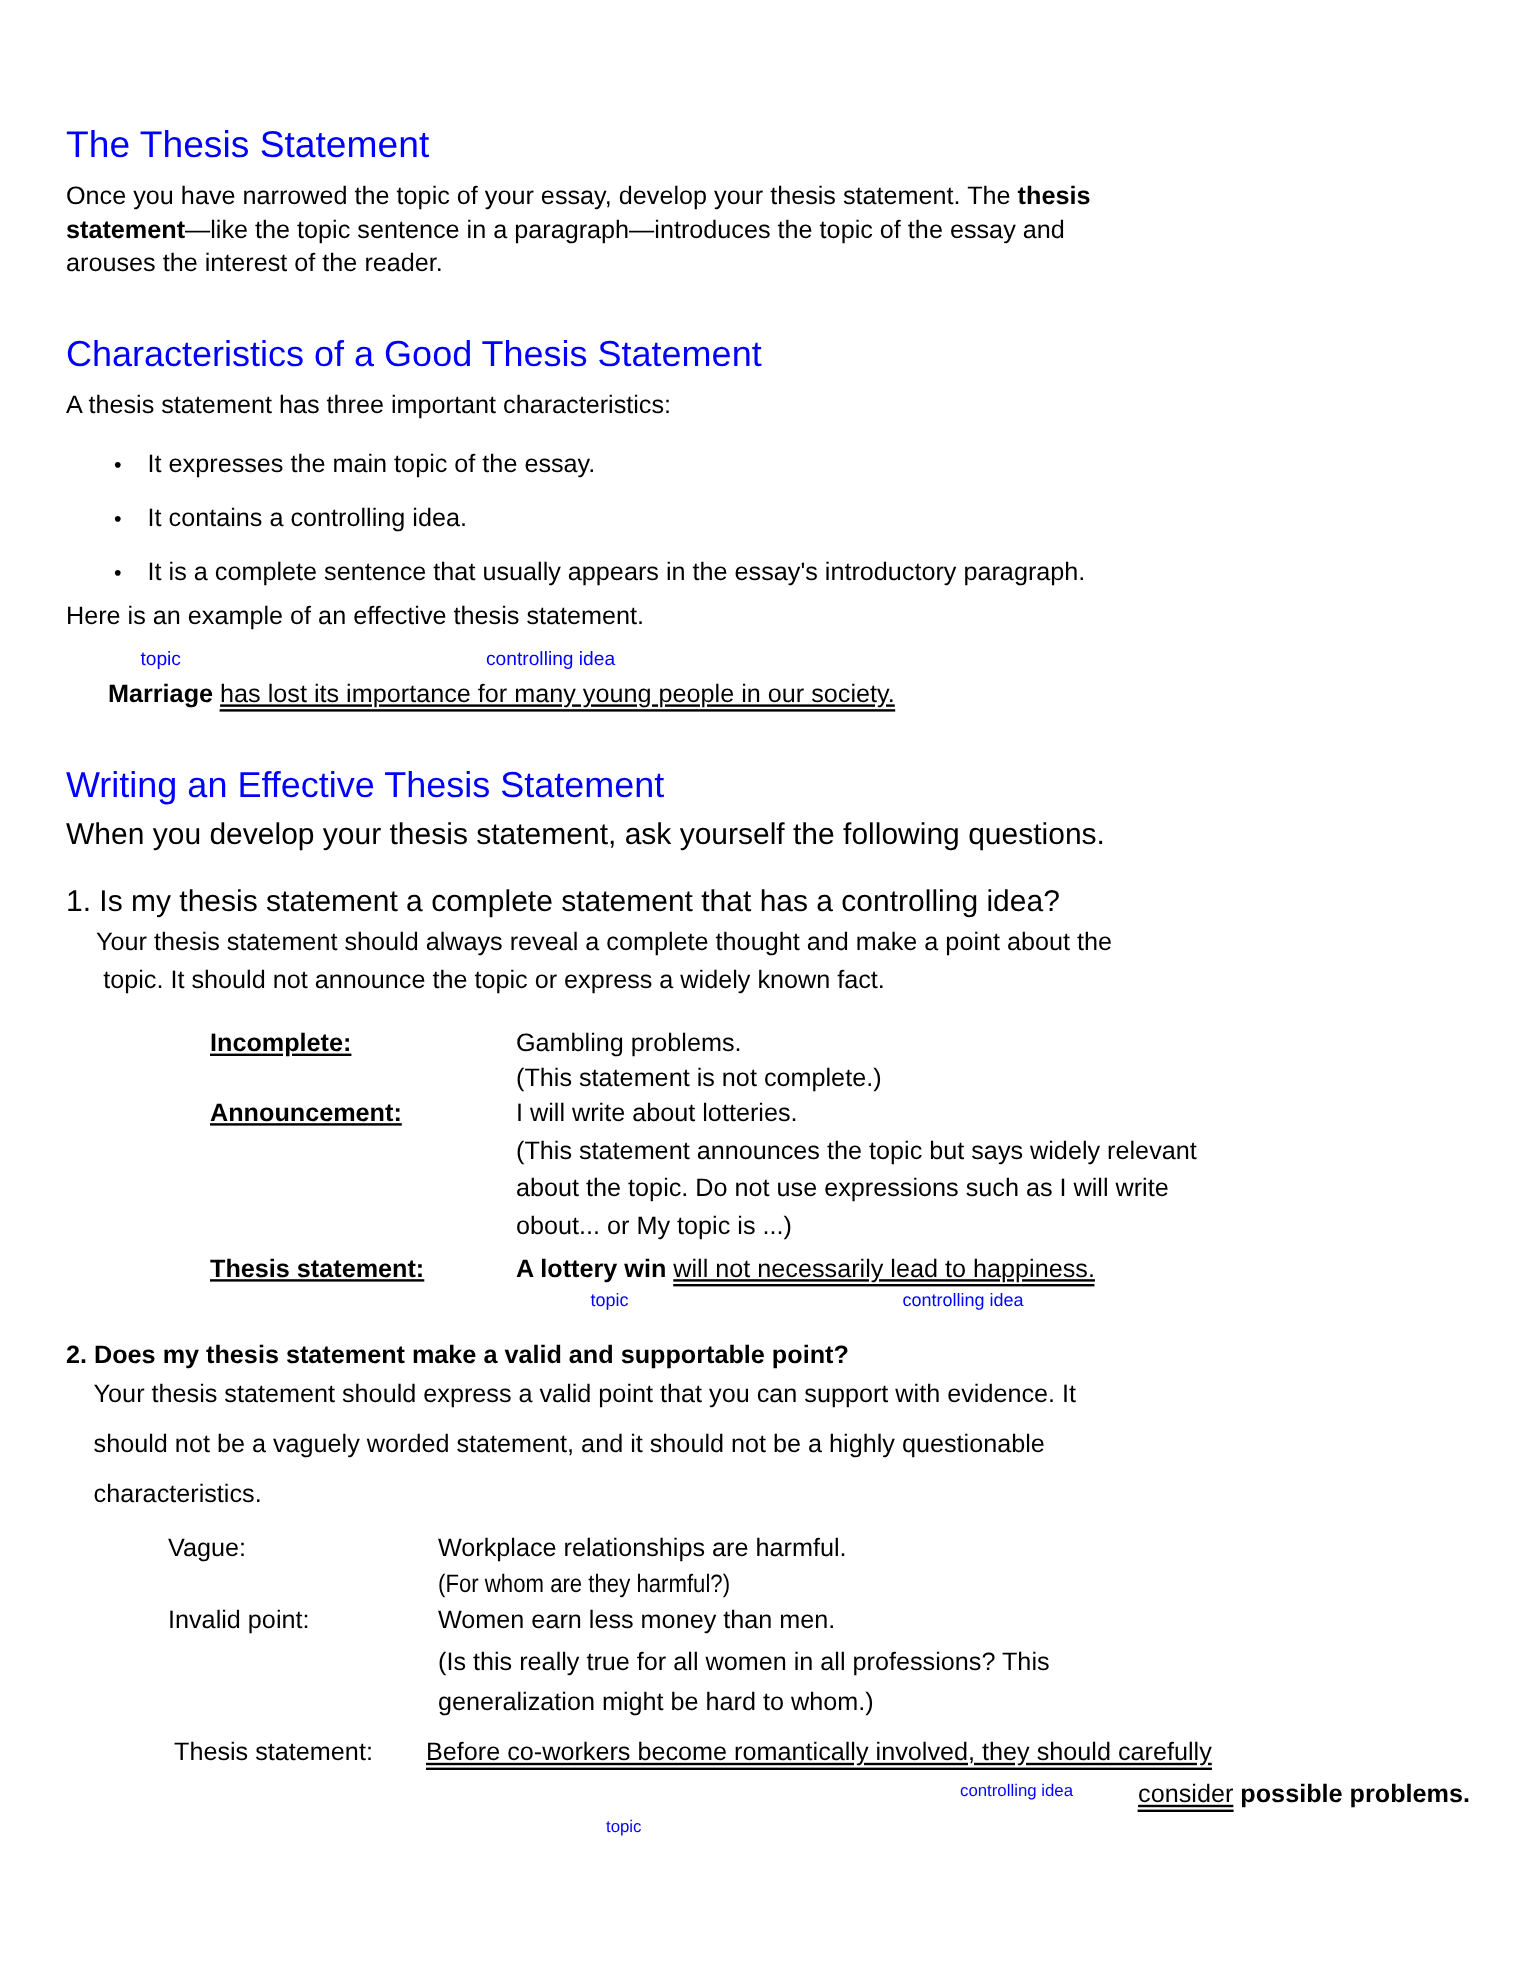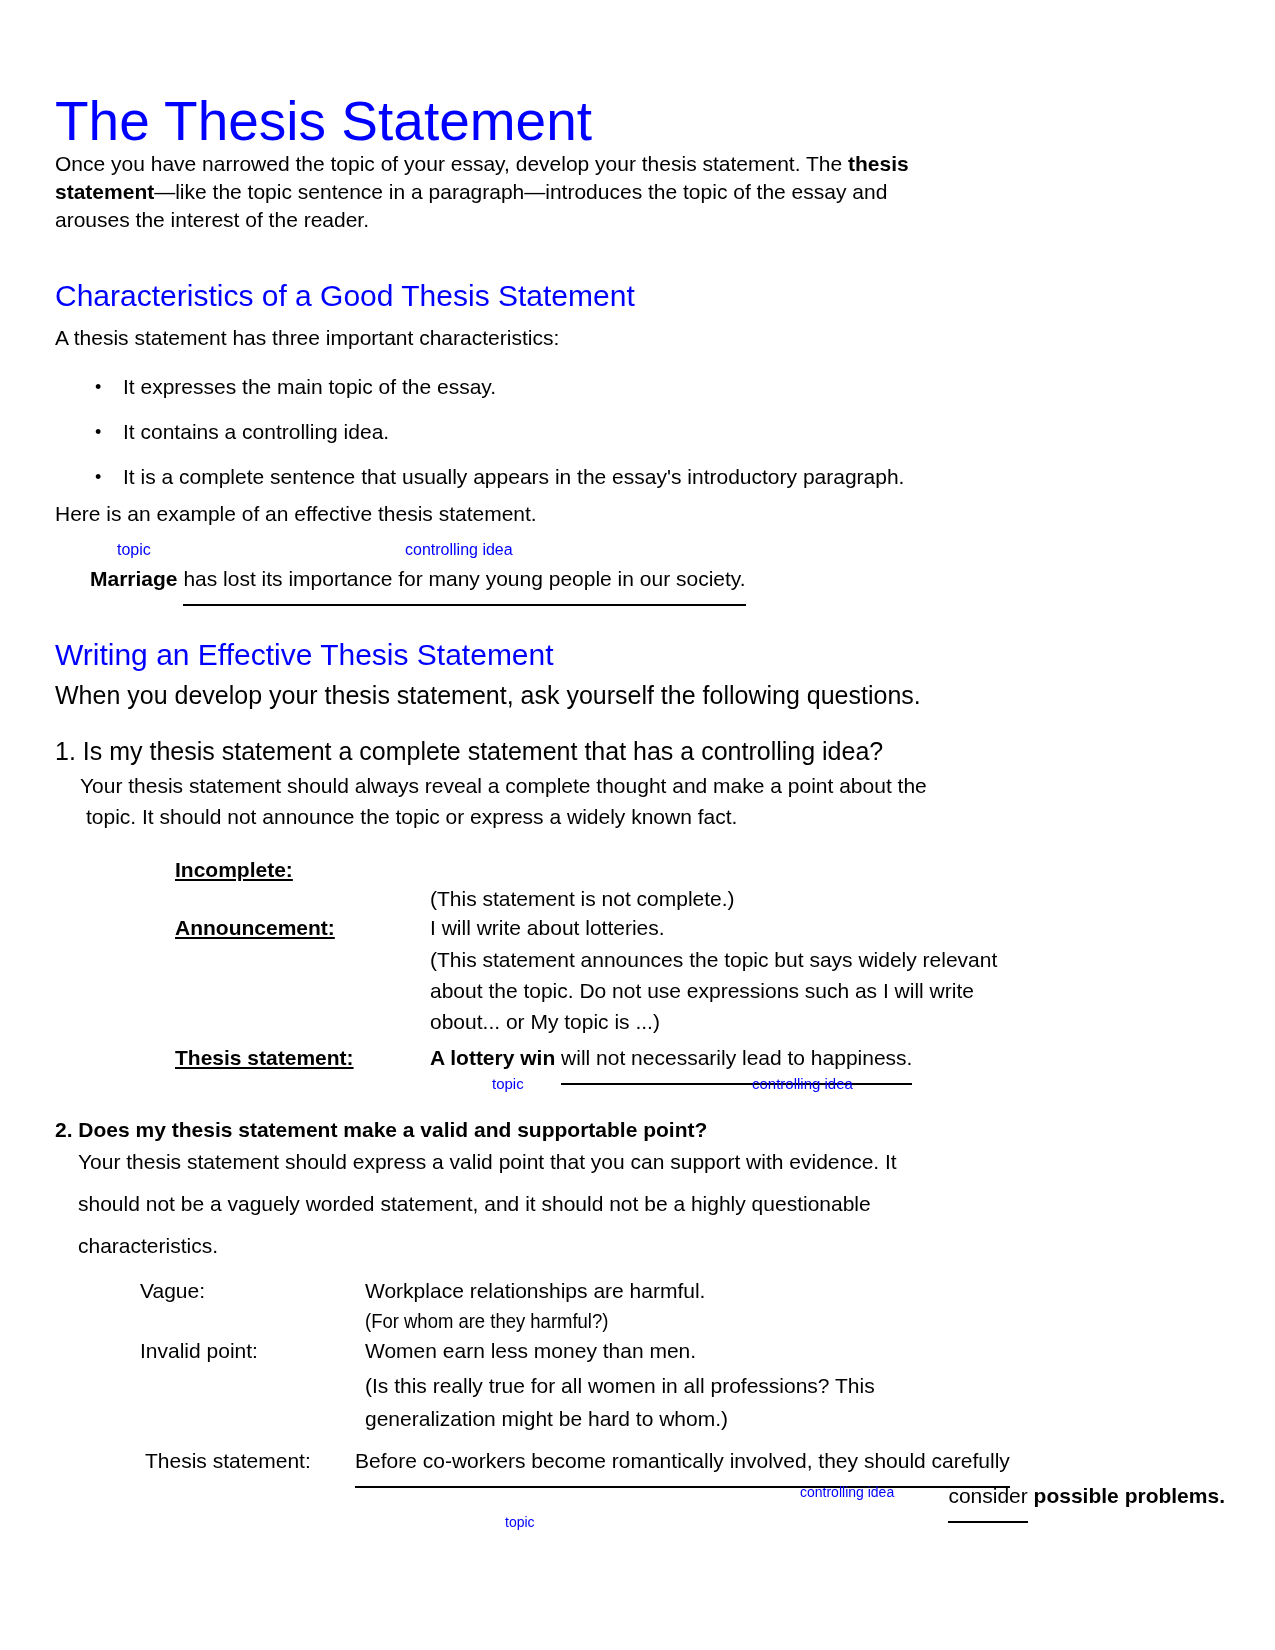--- a/index.html
+++ b/index.html
@@ -10,30 +10,30 @@
     width: 1275px;
     height: 1650px;
     background: #ffffff;
     overflow: hidden;
     font-family: "Liberation Sans", "DejaVu Sans", sans-serif;
     color: #000000;
   }
   .content { padding: 96px 50px 0 55px; }
 
   .doc-title {
-    font-size: 55px;
+    font-size: 31px;
     line-height: 50px;
     font-weight: 400;
     color: var(--accent);
     margin: 0;
   }
   .intro { margin-top: 4px; }
   .body-line { font-size: 21px; line-height: 28px; }
   .b { font-weight: 700; }
-  .u { border-bottom: 2px solid #000; padding-bottom: 14px; }
+  .u { border-bottom: 2px solid #000; padding-bottom: 1px; text-decoration: underline; }
 
   .h2 {
     font-size: 30px;
     line-height: 36px;
     font-weight: 400;
     color: var(--accent);
     margin: 0;
   }
   .h2-characteristics { margin-top: 44px; }
   .h2-writing { margin-top: 44px; }
@@ -143,20 +143,21 @@
 
     <div class="q1-heading">1. Is my thesis statement a complete statement that has a controlling idea?</div>
     <div class="q1-body">
       <div class="body-line">Your thesis statement should always reveal a complete thought and make a point about the</div>
       <div class="body-line">topic. It should not announce the topic or express a widely known fact.</div>
     </div>
 
     <div class="ex1">
       <div class="ex-row">
         <span class="ex-label">Incomplete:</span>
+        <span class="ex-value">Gambling problems.</span>
       </div>
       <div class="ex-note">(This statement is not complete.)</div>
       <div class="ex-row">
         <span class="ex-label">Announcement:</span>
         <span class="ex-value">I will write about lotteries.</span>
       </div>
       <div class="ex-note ex-note-multi">
         <div>(This statement announces the topic but says widely relevant</div>
         <div>about the topic. Do not use expressions such as I will write</div>
         <div>obout... or My topic is ...)</div>

